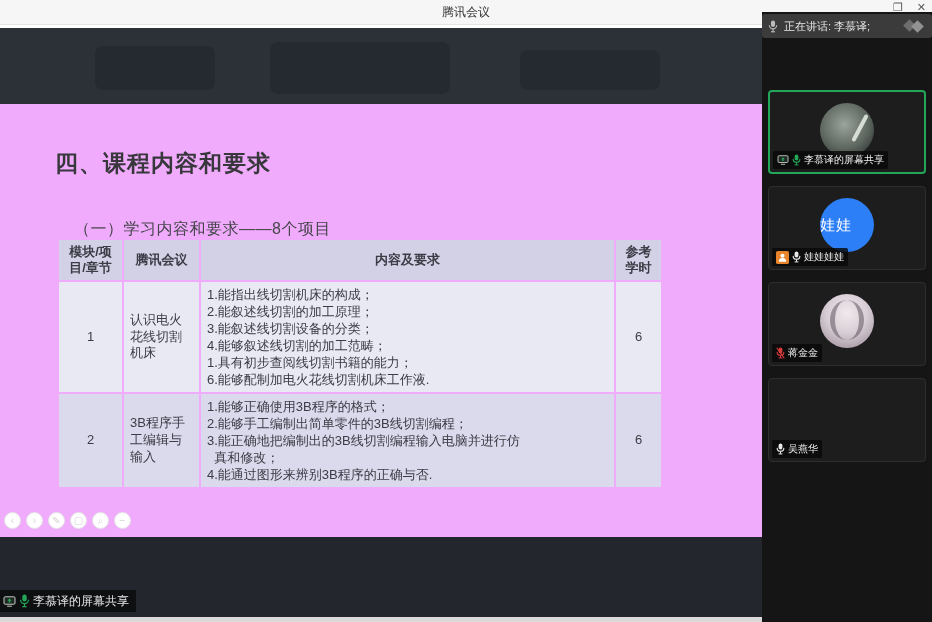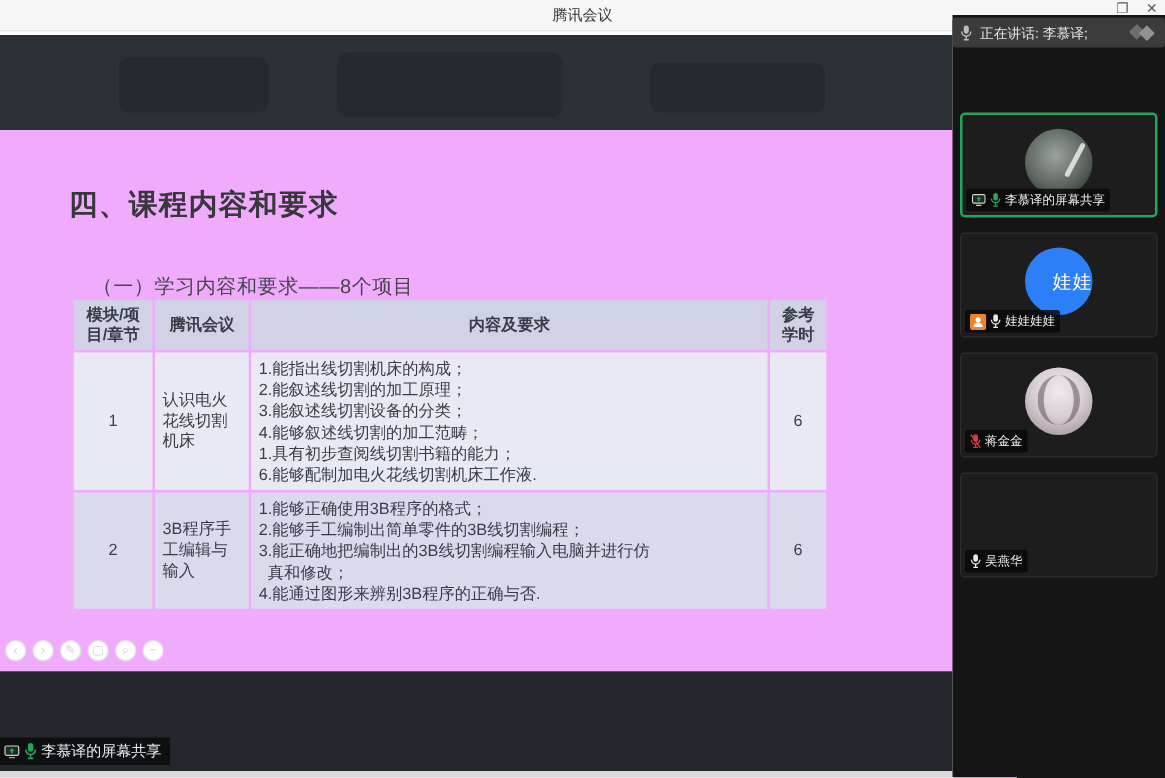--- a/index.html
+++ b/index.html
@@ -58,21 +58,21 @@
   .sidebar{position:absolute;left:762px;top:12px;width:170px;height:610px;background:#151515;z-index:5;}
   .speak-banner{position:absolute;left:0;top:2px;width:170px;height:24px;background:#3b3b3b;border-radius:3px;display:flex;align-items:center;padding:0 6px;cursor:pointer;}
   .speak-banner .speak-text{color:#e6e6e6;font-size:11px;margin-left:6px;white-space:nowrap;overflow:hidden;}
   .diamonds{position:absolute;right:5px;top:6px;width:24px;height:12px;}
   .diamonds i{position:absolute;width:9px;height:9px;transform:rotate(45deg);display:block;}
   .diamonds .d1{left:2px;top:1px;background:#6d6d6d;}
   .diamonds .d2{left:10px;top:2px;background:#929292;}
 
   .tile{position:absolute;left:6px;width:158px;height:84px;background:#1d1d1d;border:1px solid #2e2e2e;border-radius:4px;cursor:pointer;}
   .tile.active{border:2px solid var(--accent-green);}
-  .avatar{position:absolute;left:50%;top:11px;transform:translateX(-50%);width:54px;height:54px;border-radius:50%;display:flex;align-items:center;justify-content:flex-end;overflow:hidden;}
+  .avatar{position:absolute;left:50%;top:11px;transform:translateX(-50%);width:54px;height:54px;border-radius:50%;display:flex;align-items:center;justify-content:flex-start;overflow:hidden;}
   .avatar.blue{background:var(--avatar-blue);}
   .avatar.blue span{color:#fff;font-size:15px;letter-spacing:1px;}
   .avatar.photo1{background:radial-gradient(circle at 45% 40%,#9aa39c 0%,#5c665f 55%,#39413c 80%,#2a302c 100%);}
   .avatar.photo1 .streak{position:absolute;right:12px;top:10px;width:4px;height:30px;background:rgba(232,238,230,0.85);transform:rotate(28deg);border-radius:2px;}
   .avatar.photo2{background:radial-gradient(circle at 50% 35%,#f0e9ec 0%,#d8cfd6 45%,#b5a7b1 75%,#978995 100%);}
   .avatar.photo2 .hair{position:absolute;left:10px;top:6px;width:34px;height:40px;border-radius:50%;border-left:5px solid rgba(70,58,68,0.45);border-right:5px solid rgba(70,58,68,0.45);}
   .chip{position:absolute;left:3px;bottom:3px;max-width:150px;background:rgba(8,8,8,0.82);border-radius:2px;display:flex;align-items:center;gap:3px;padding:2px 4px;}
   .chip .chip-text{color:#efefef;font-size:10px;white-space:nowrap;overflow:hidden;}
 
   

